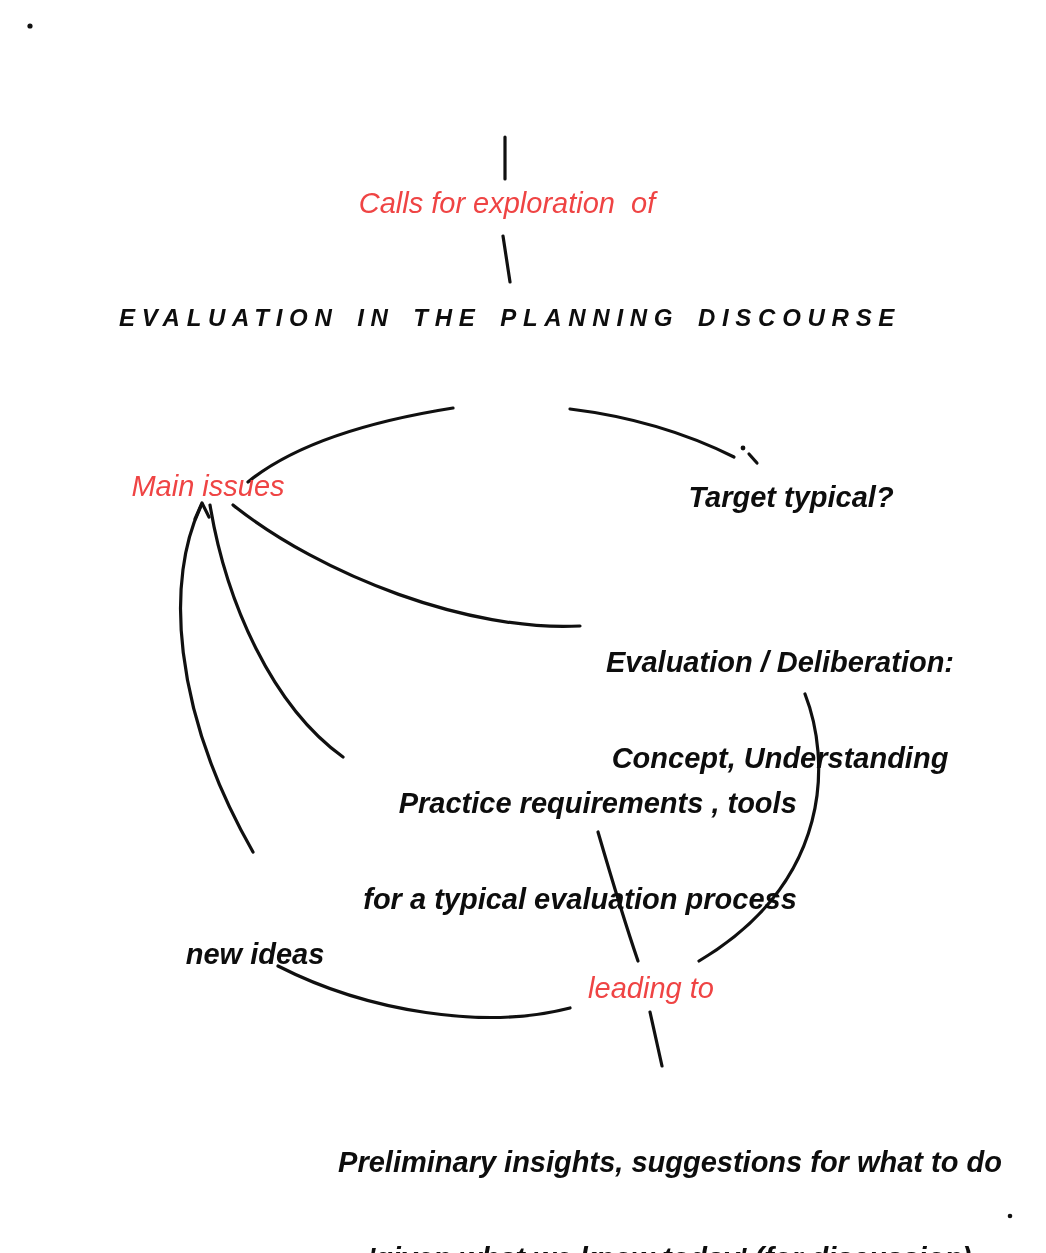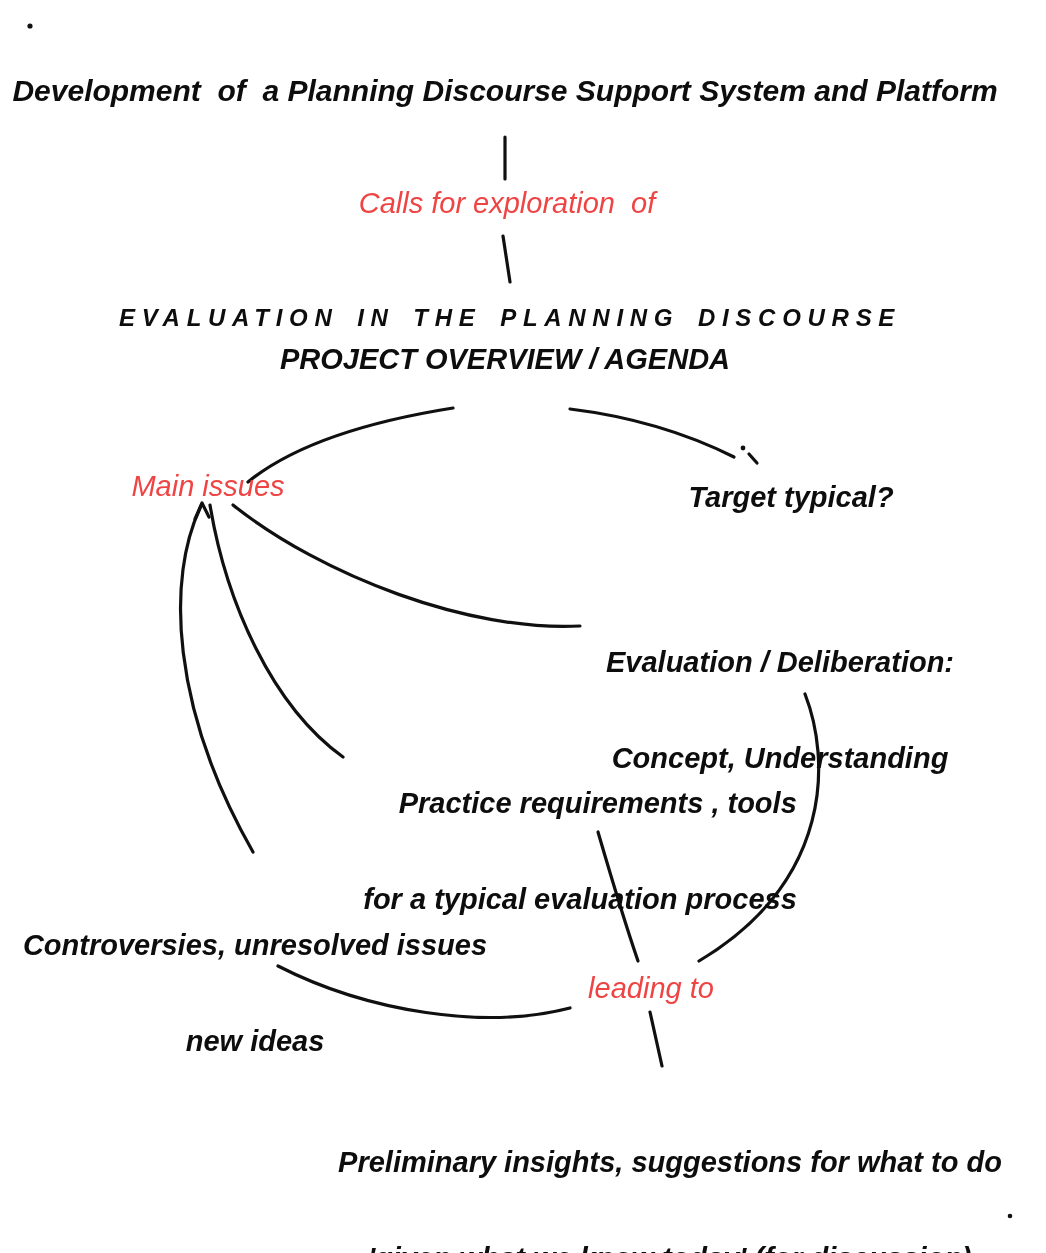--- a/index.html
+++ b/index.html
@@ -76,44 +76,41 @@
 
     <path d="M805,694 C830,758 834,880 699,961" style="stroke: rgb(16, 16, 16);"></path>
 
     <path d="M598,832 C612,880 626,926 638,961" style="stroke: rgb(16, 16, 16);"></path>
 
     <path d="M278,966 C368,1012 485,1030 570,1008" style="stroke: rgb(16, 16, 16);"></path>
 
     <path d="M650,1012 L662,1066" style="stroke: rgb(16, 16, 16);"></path>
   </svg>
 
-  <div class="label bold title" style="left:505px; top:76px;">Development  of  a Planning Discourse Support System and Platform</div>
 
   <div class="label light small-label" style="left:507px; top:189px;">Calls for exploration  of</div>
 
   <div class="label spread" style="left:510px; top:306px;">EVALUATION IN THE PLANNING DISCOURSE</div>
 
-  <div class="label subhead" style="left:505px; top:345px;">PROJECT OVERVIEW / AGENDA</div>
 
   <div class="label light small-label" style="left:208px; top:472px;">Main issues</div>
 
   <div class="label bold node" style="left:791px; top:483px;">Target typical?</div>
 
   <div class="label bold node" style="left:780px; top:590px;">
     <div class="l1">Evaluation / Deliberation:</div>
     <div class="l2">Concept, Understanding</div>
   </div>
 
   <div class="label bold node" style="left:580px; top:731px;text-align:right;">
     <div class="l1">Practice requirements , tools</div>
     <div class="l2">for a typical evaluation process</div>
   </div>
 
   <div class="label bold node" style="left:255px; top:873px;">
-    <div class="l1">Controversies, unresolved issues</div>
     <div class="l2">new ideas</div>
   </div>
 
   <div class="label light small-label" style="left:651px; top:974px;">leading to</div>
 
   <div class="label bold node" style="left:670px; top:1090px;">
     <div class="l1">Preliminary insights, suggestions for what to do</div>
     <div class="l2">'given what we know today' (for discussion)</div>
   </div>
 

